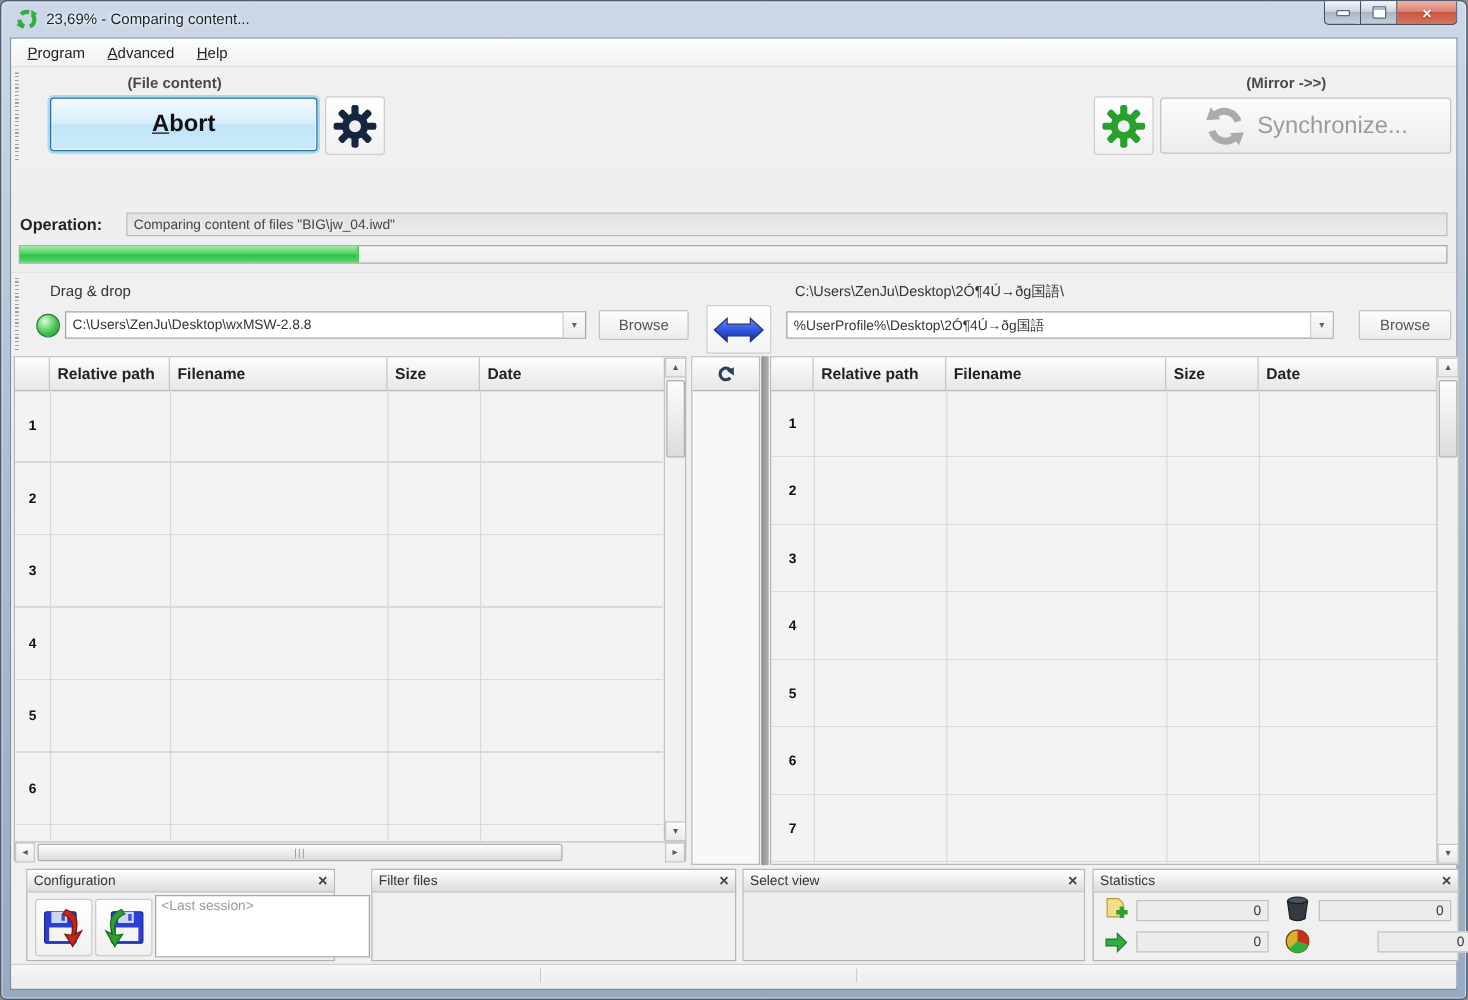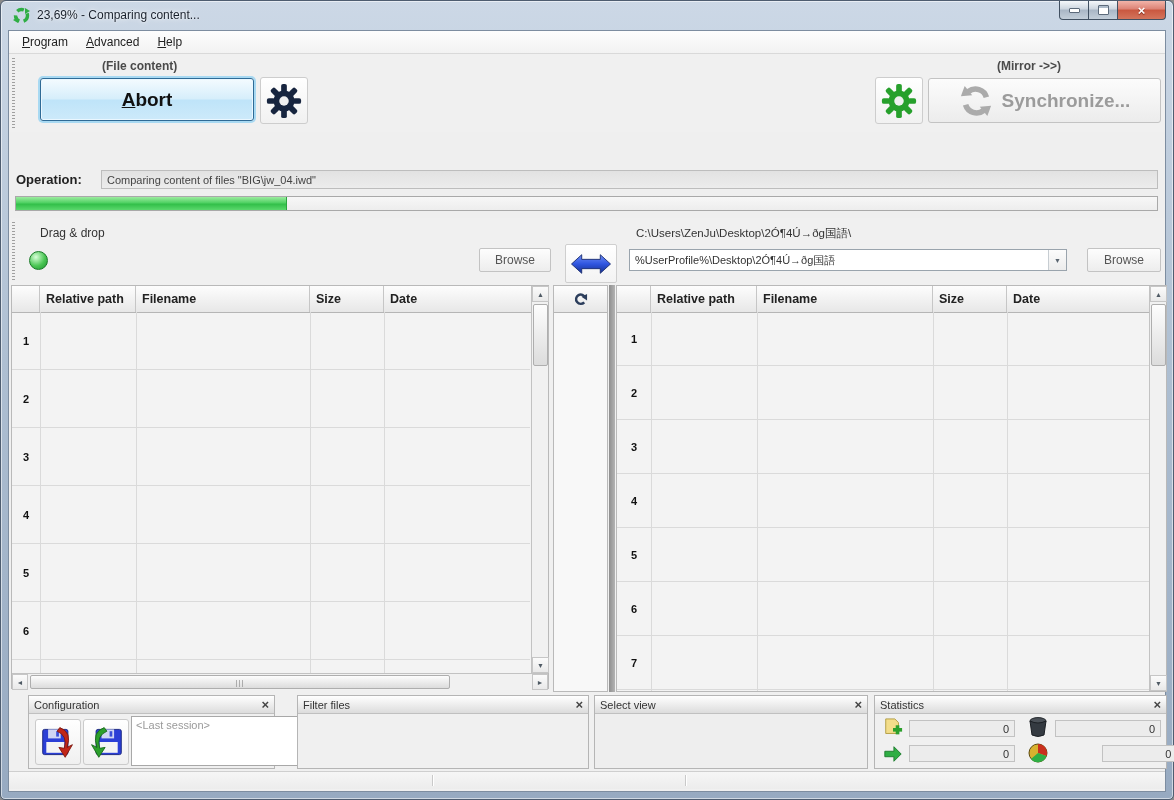--- a/index.html
+++ b/index.html
@@ -41,21 +41,21 @@
   .caption{position:absolute;font-size:12px;font-weight:bold;color:#4a4a4a;}
   .abort-btn{position:absolute;left:31px;top:24px;width:214px;height:43px;
     background:linear-gradient(#f4fbff,#d6eefb 48%,#bfe4f9 52%,#cdeafa);
     border:1px solid #2f6b96;border-radius:3px;box-shadow:0 0 0 2px #a8d9f2, inset 0 0 0 1px #eaf7ff;
     font-size:19px;font-weight:bold;color:#111;display:flex;align-items:center;justify-content:center;cursor:pointer;}
   .tool-btn{position:absolute;width:46px;height:45px;background:linear-gradient(#ffffff,#f1f1f1);
     border:1px solid #cdcdcd;border-radius:3px;display:flex;align-items:center;justify-content:center;cursor:pointer;}
   .sync-btn{position:absolute;left:919px;top:24px;width:233px;height:45px;
     background:linear-gradient(#fcfcfc,#ececec);border:1px solid #c3c3c3;border-radius:3px;
     display:flex;align-items:center;justify-content:center;gap:9px;cursor:default;}
-  .sync-label{font-size:19px;font-weight:bold;color:#9b9b9b;text-align:right;}
+  .sync-label{font-size:19px;font-weight:normal;color:#9b9b9b;text-align:right;}
   
   .statuspanel{position:absolute;left:0;right:0;top:101px;height:86px;background:#efefef;
     border-bottom:1px solid #c7c7c7;}
   .stat-line{position:absolute;top:11px;left:0;right:0;height:16px;color:#333;}
   .stat-item{position:absolute;white-space:nowrap;}
   .stat-item b{color:#222;}
   .op-label{position:absolute;left:7px;top:40px;font-weight:bold;color:#222;font-size:13px;}
   .op-field{position:absolute;left:92px;top:38px;right:7px;height:19px;background:linear-gradient(#e2e2e2,#ececec);
     border:1px solid #bdbdbd;box-sizing:border-box;font-size:11px;color:#444;
     display:flex;align-items:center;padding-left:5px;}
@@ -215,20 +215,24 @@
       <div class="op-field">Comparing content of files  "BIG\jw_04.iwd"</div>
       <div class="progress">
         <div class="progress-fill" style="width: 23.69%;"></div>
       </div>
     </div>
 
     <div class="folderbar">
       <div class="pane-grip" style="left:3px;top:4px;height:58px;"></div>
       <div class="dragdrop-label">Drag &amp; drop</div>
       <div class="green-dot"></div>
+      <div class="combo" style="left:43px;top:31px;width:417px;">
+        <span class="combo-text">C:\Users\ZenJu\Desktop\wxMSW-2.8.8</span>
+        <span class="combo-arrow">▼</span>
+      </div>
       <button class="browse-btn" style="left:470px;top:30px;width:72px;">Browse</button>
       <div class="swap-btn">
         <svg width="42" height="26" viewBox="0 0 44 28">
           <defs>
               <linearGradient id="bl" x1="0" y1="0" x2="0" y2="1">
             <stop offset="0" stop-color="#6f8df5"></stop>
                 <stop offset="0.5" stop-color="#2f55e0"></stop>
                 <stop offset="1" stop-color="#16308f"></stop>
           </linearGradient>
             </defs>
@@ -314,21 +318,21 @@
         <div class="vscroll" style="left:532px;height:405px;">
           <div class="sbtn" style="left:0;top:0;width:17px;height:16px;">▲</div>
           <div class="sthumb" style="left:1px;top:18px;width:15px;height:62px;"></div>
           <div class="sbtn" style="left:0;bottom:0;width:17px;height:16px;">▼</div>
         </div>
       </div>
     </div>
 
     <div class="panelrow">
 
-      <div class="panel" style="left:19px;width:247px;">
+      <div class="panel" style="left:12px;width:247px;">
         <div class="phead">
           <span class="ptitle">Configuration</span>
           <span class="pclose">×</span>
         </div>
         <div class="pbody">
           <div class="mini-btn" style="left:6px;top:5px;width:44px;height:44px;">
             <svg width="36" height="36" viewBox="0 0 40 40">
               <rect x="3" y="6" width="28" height="28" rx="2" fill="#2b3fd6" stroke="#15217c"></rect>
               <rect x="9" y="6" width="14" height="10" fill="#cfd6f4"></rect>
               <rect x="18" y="8" width="3" height="6" fill="#3a4fd8"></rect>

